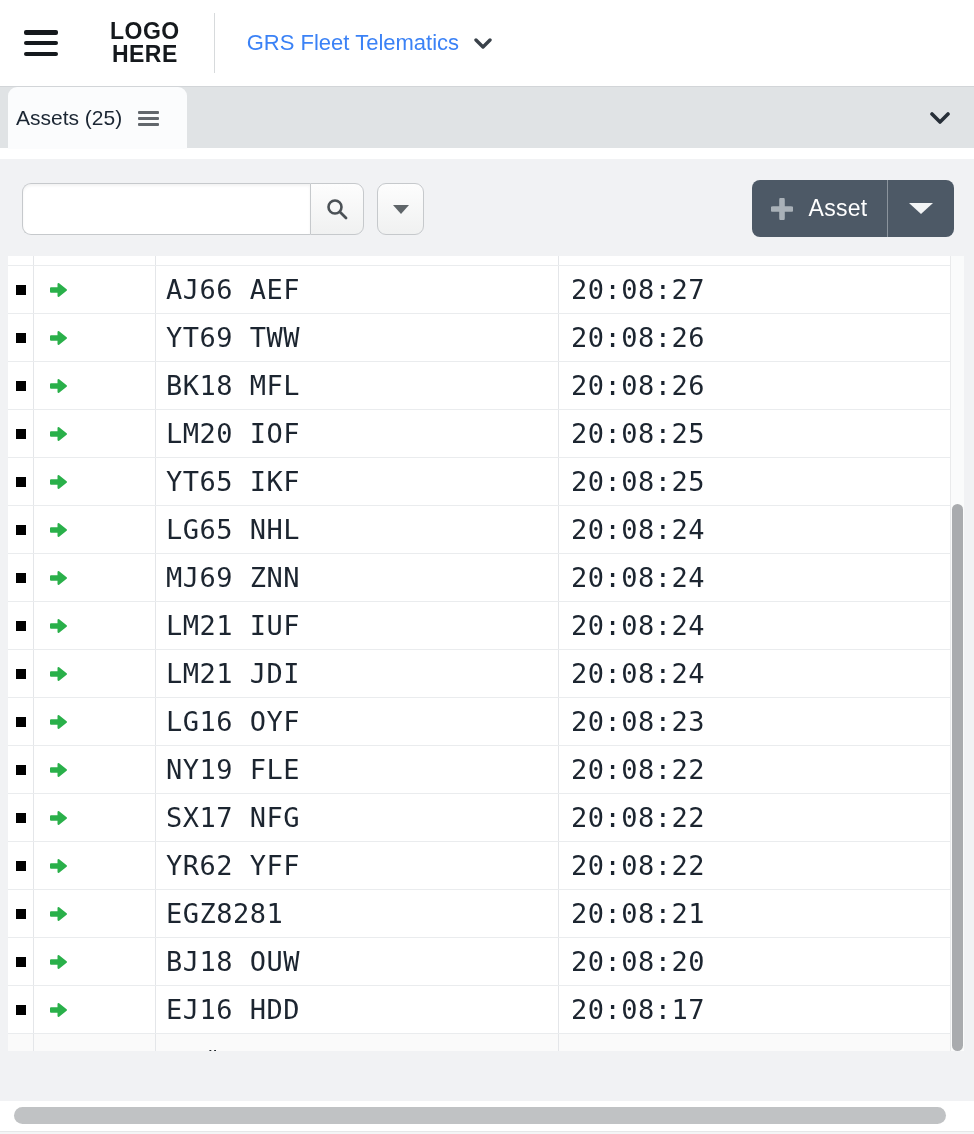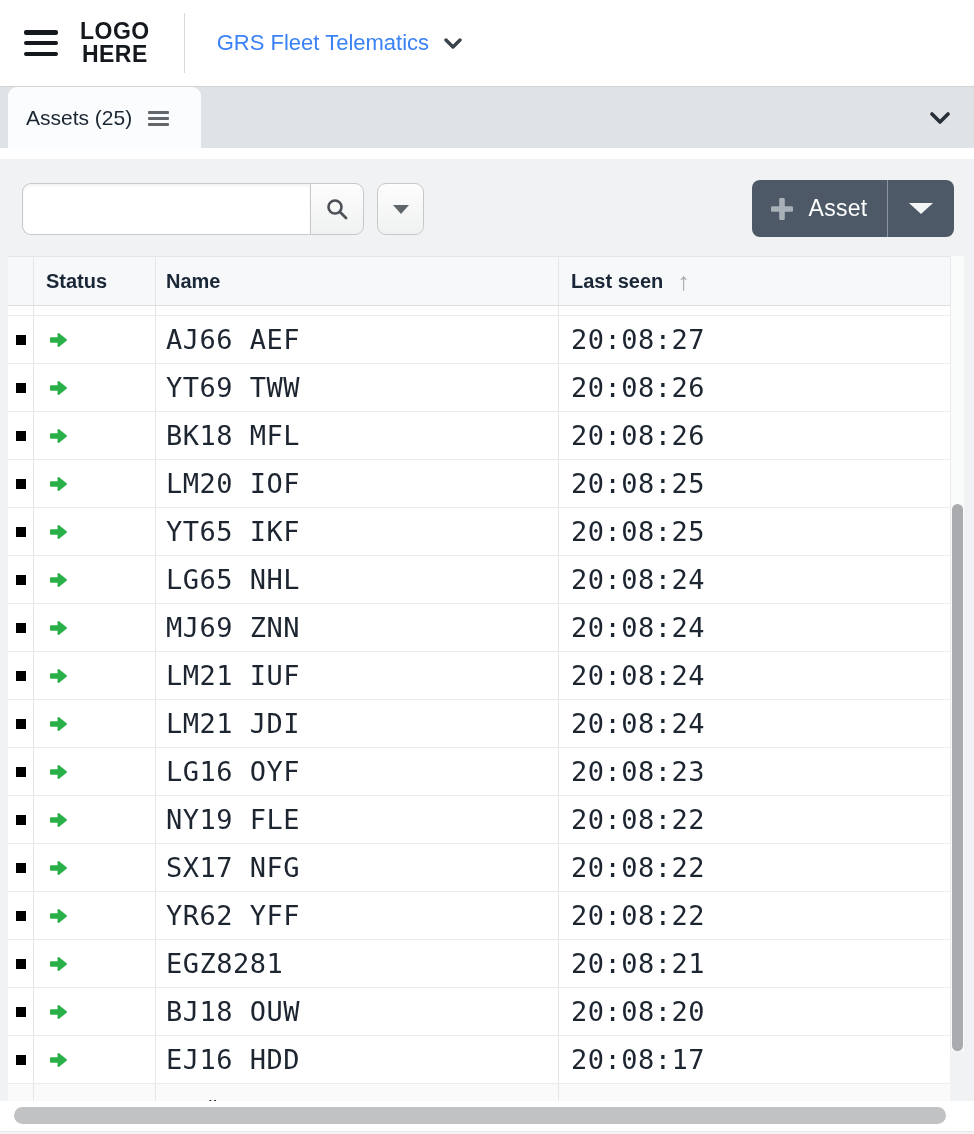--- a/index.html
+++ b/index.html
@@ -4,29 +4,29 @@
 <style>
   * { margin:0; padding:0; box-sizing:border-box; }
   html,body { background:#ffffff; }
   body { font-family:"Liberation Sans","DejaVu Sans",sans-serif; color:#1c2531; }
   .app { position:relative; width:974px; height:1134px; overflow:hidden; background:#ffffff; }
 
   
   .header { position:absolute; left:0; top:0; width:974px; height:86px; background:#ffffff; display:flex; align-items:center; }
   .burger { width:34px; height:26px; margin-left:24px; display:flex; flex-direction:column; justify-content:space-between; cursor:pointer; }
   .burger span { display:block; height:4.5px; background:#15191d; border-radius:2px; }
-  .logo { margin-left:22px; text-align:center; font-weight:bold; font-size:23px; line-height:1.02; letter-spacing:.5px; color:#15191d; }
+  .logo { margin-left:52px; text-align:center; font-weight:bold; font-size:23px; line-height:1.02; letter-spacing:.5px; color:#15191d; }
   .hdr-divider { width:1px; height:60px; background:#d7dadc; margin-left:34px; }
   .app-title { margin-left:32px; display:flex; align-items:center; gap:15px; cursor:pointer; }
   .app-title .t { font-size:22px; color:#3b82f6; }
   .chev { display:block; }
 
   
   .tabbar { position:absolute; left:0; top:86px; width:974px; height:62px; background:#e0e3e5; border-top:1px solid #d2d5d8; }
-  .tab { position:absolute; left:8px; top:0; width:193px; height:62px; background:#fbfcfd; border-radius:9px 9px 0 0; display:flex; align-items:center; gap:16px; padding-left:18px; cursor:pointer; }
+  .tab { position:absolute; left:8px; top:0; width:179px; height:62px; background:#fbfcfd; border-radius:9px 9px 0 0; display:flex; align-items:center; gap:16px; padding-left:8px; cursor:pointer; }
   .tab .label { font-size:21px; color:#1b2633; }
   .tab-menu-icon { width:21px; height:15px; display:flex; flex-direction:column; justify-content:space-between; }
   .tab-menu-icon span { display:block; height:3px; background:#62676c; border-radius:1px; }
   .tabbar .collapse { position:absolute; right:24px; top:50%; transform:translateY(-50%); cursor:pointer; }
 
   
   .content { position:absolute; left:0; top:148px; width:974px; height:986px; background:#f1f2f4;margin-top:11px; }
 
   
   .toolbar { position:absolute; left:0; top:0; width:974px; height:97px; }
@@ -136,29 +136,20 @@
           <span class="label">Asset</span>
         </div>
         <div class="asset-sep"></div>
         <div class="asset-caret">
           <span class="tri-down-white"></span>
         </div>
       </div>
     </div>
 
     <div class="table">
-      <div class="thead grid-row">
-        <div class="cell"></div>
-        <div class="cell b-left th-status">Status</div>
-        <div class="cell b-left th-name">Name</div>
-        <div class="cell b-left th-last">
-          <span>Last seen</span>
-          <span class="sort-arrow">↑</span>
-        </div>
-      </div>
 
       <div class="tbody">
         <div class="row partial-top grid-row">
           <div class="cell"></div>
             <div class="cell b-left"></div>
             <div class="cell b-left"></div>
             <div class="cell b-left"></div>
         </div>
 
         <div>

